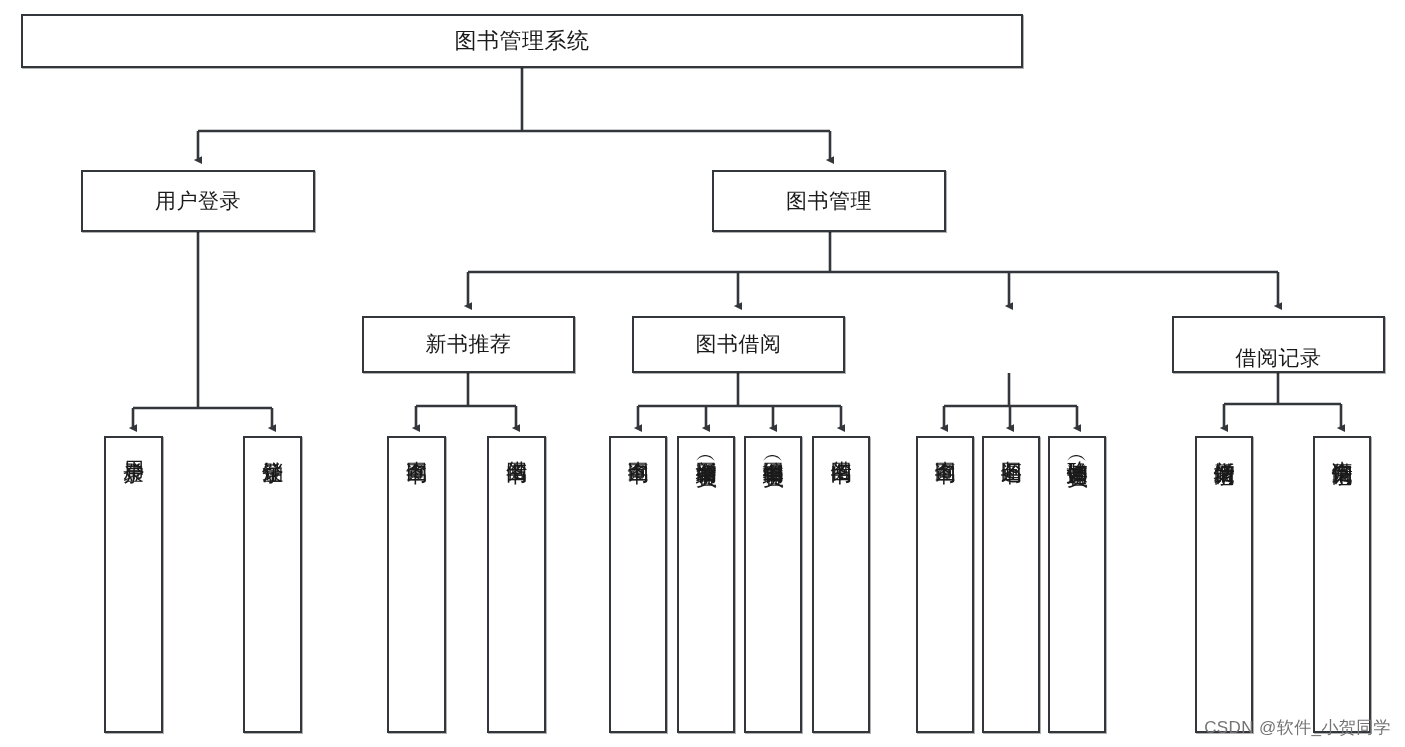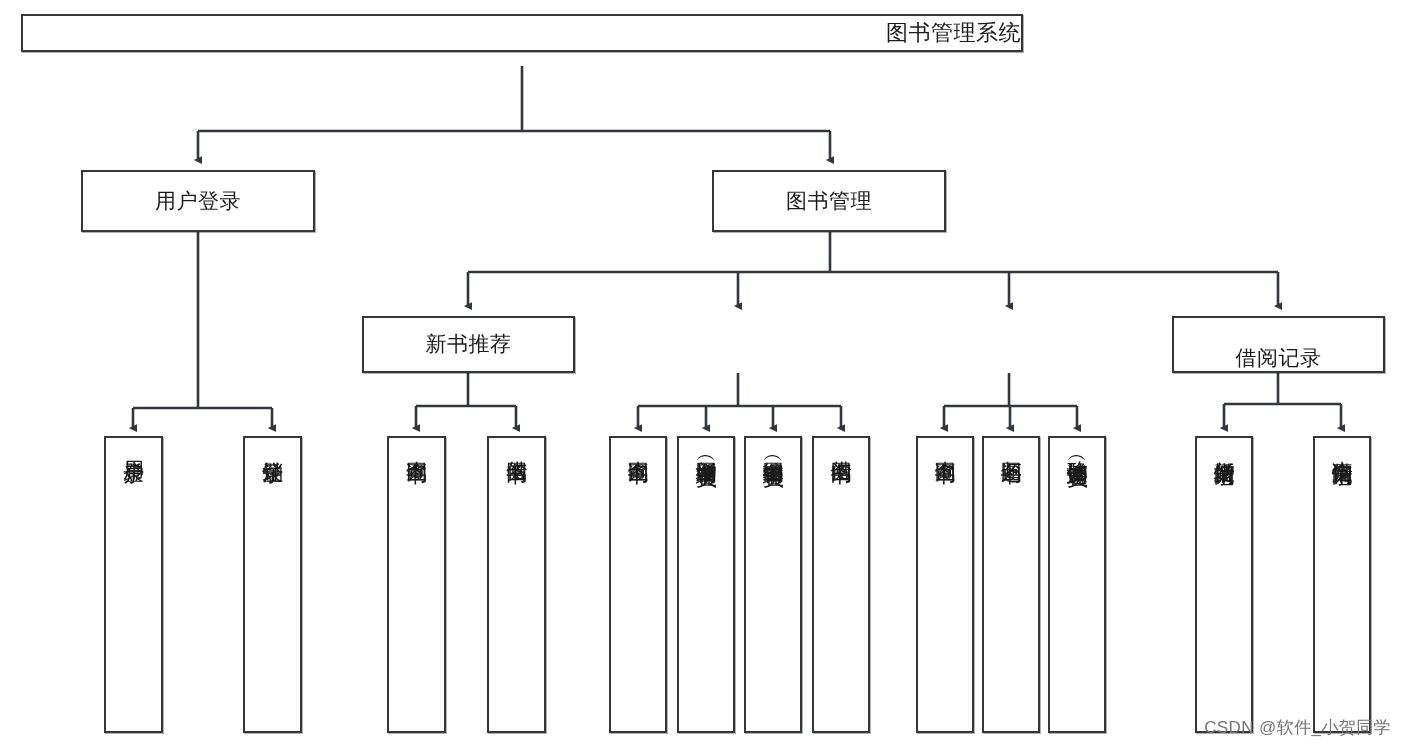--- a/index.html
+++ b/index.html
@@ -121,34 +121,37 @@
       <path d="M1010,406 L1010,428" marker-end="url(#arrowhead)"></path>
       <path d="M1077,406 L1077,428" marker-end="url(#arrowhead)"></path>
 
       <path d="M1278,373 L1278,404"></path>
       <path d="M1224,404 L1341,404"></path>
       <path d="M1224,404 L1224,428" marker-end="url(#arrowhead)"></path>
       <path d="M1341,404 L1341,428" marker-end="url(#arrowhead)"></path>
     </g>
   </svg>
 
-  <div class="node horiz root" style="left:21px; top:14px; width:1002px; height:38px;justify-content:flex-end;">
+  <div class="node horiz root" style="left:21px; top:14px; width:1002px; height:54px;">
     <span class="label">图书管理系统</span>
   </div>
 
   <div class="node horiz" style="left:81px; top:170px; width:234px; height:62px;">
     <span class="label">用户登录</span>
   </div>
   <div class="node horiz" style="left:712px; top:170px; width:234px; height:62px;">
     <span class="label">图书管理</span>
   </div>
 
   <div class="node horiz" style="left:362px; top:316px; width:213px; height:57px;">
     <span class="label">新书推荐</span>
   </div>
+  <div class="node horiz" style="left:632px; top:316px; width:213px; height:57px;">
+    <span class="label">图书借阅</span>
+  </div>
   <div class="node horiz" style="left:1172px; top:316px; width:213px; height:57px;align-items:flex-end;">
     <span class="label">借阅记录</span>
   </div>
 
   <div class="node vert" style="left:104px; top:436px; width:59px; height:297px;">
     <span class="label">用户登录</span>
   </div>
   <div class="node vert" style="left:243px; top:436px; width:59px; height:297px;">
     <span class="label">注销登录</span>
   </div>

